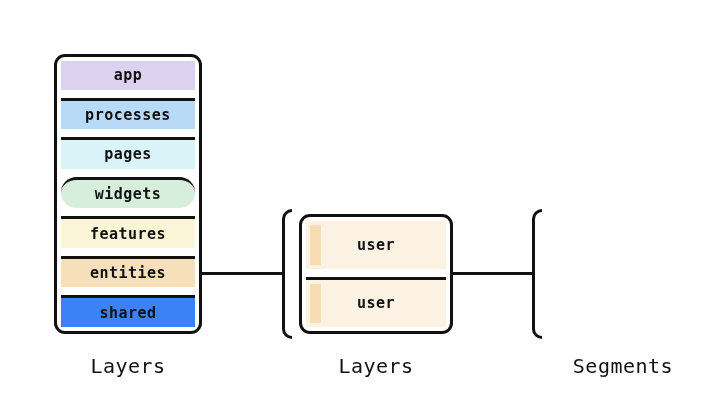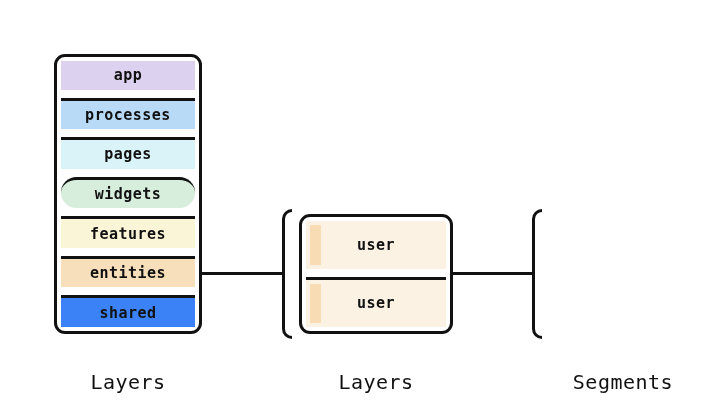--- a/index.html
+++ b/index.html
@@ -42,21 +42,21 @@
   }
   .group.slices { left:283px; width:154px; }
   .group.segments { left:533px; width:148px; }
   .group .grow { position:relative; flex:1; display:flex; align-items:center; justify-content:center; }
   .group .grow + .grow { border-top:3px solid var(--stroke); }
   .stripe { position:absolute; left:0; top:0; bottom:0; }
   .group.slices .stripe { width:11px; }
   .group.segments .stripe { width:9px; }
   
   .caption {
-    position:absolute; top:354px; text-align:center;
+    position:absolute; top:338px; text-align:center;
     font-size:20px; font-weight:normal; letter-spacing:0.5px;
   }
   .caption.layers { left:38px; width:148px; }
   .caption.slices { left:283px; width:154px; }
   .caption.segments { left:533px; width:148px; }
 </style>
 </head>
 <body>
 
 <div class="stage">

